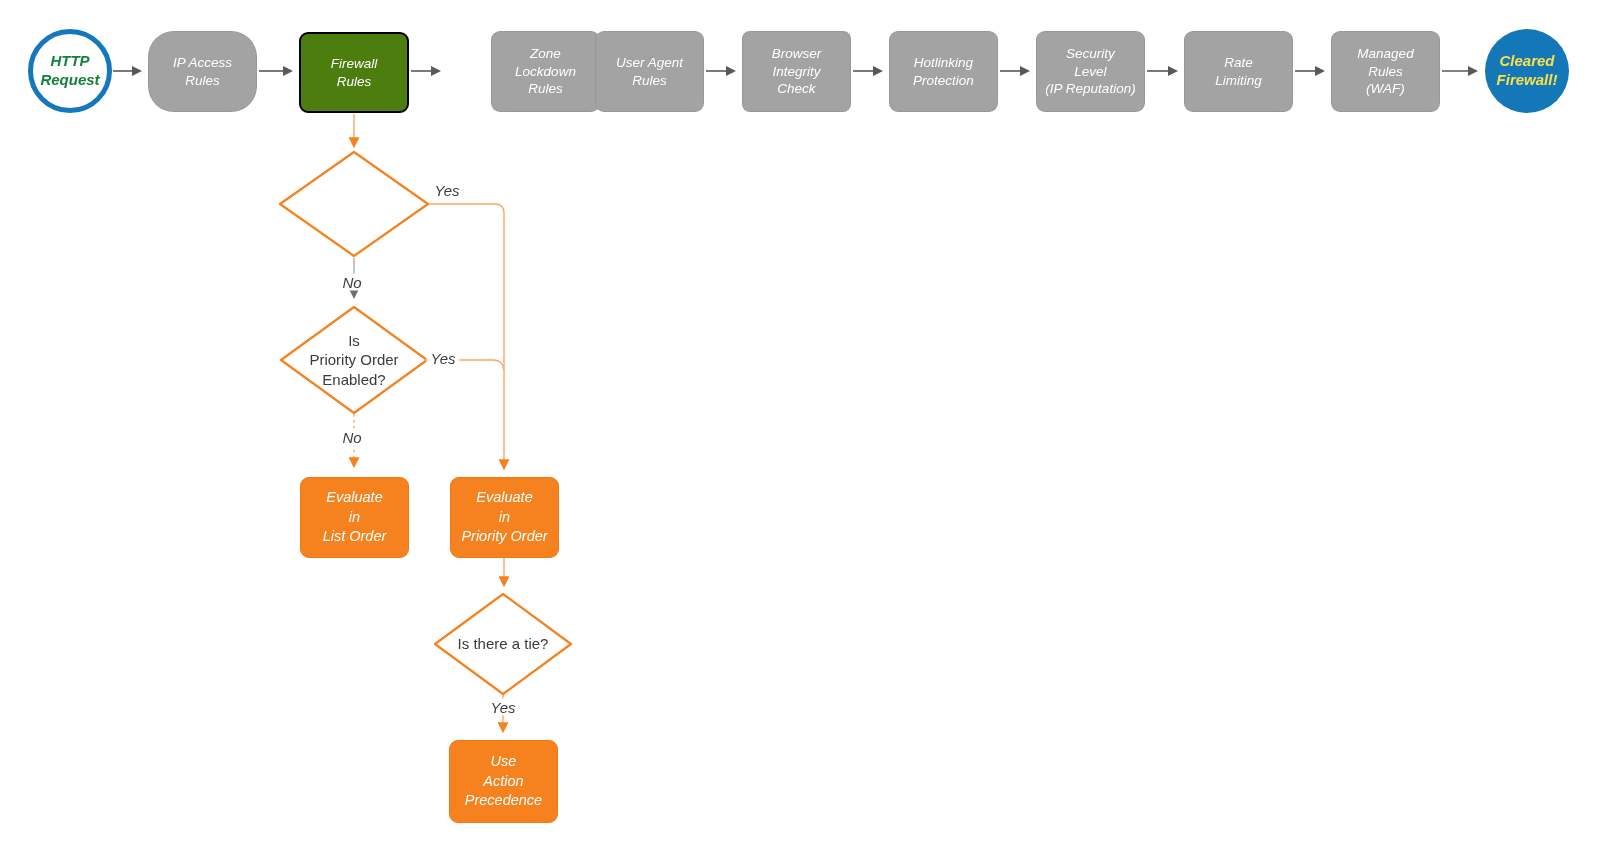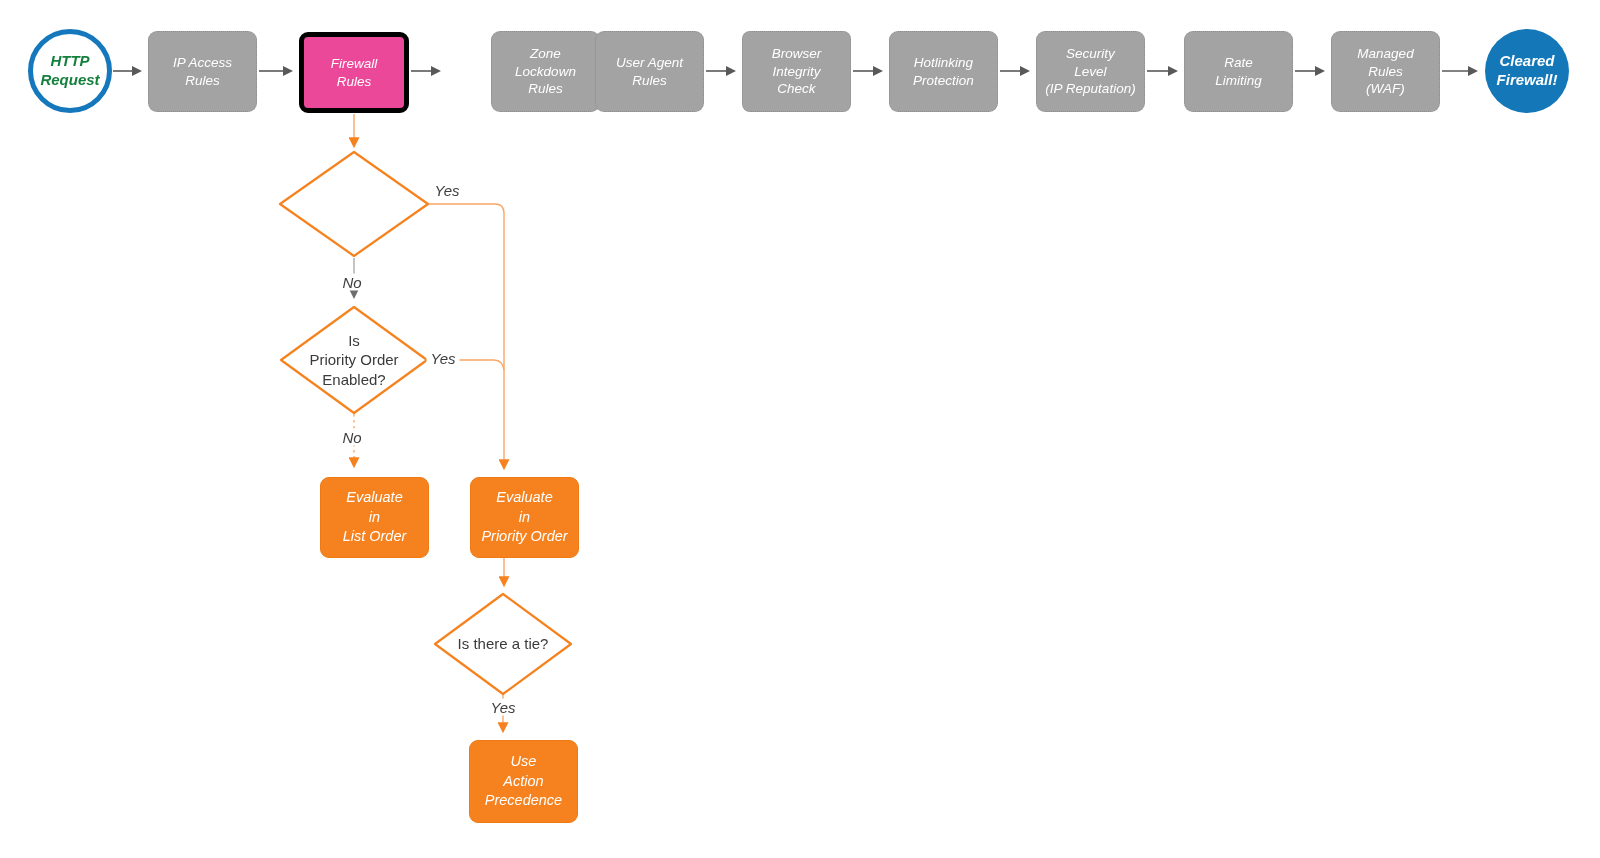--- a/index.html
+++ b/index.html
@@ -5,28 +5,28 @@
   html,body{margin:0;padding:0;background:#ffffff;}
   body{width:1600px;height:858px;position:relative;overflow:hidden;
        font-family:"Liberation Sans", sans-serif;}
   .stage{position:absolute;inset:0;width:1600px;height:858px;}
   svg.connectors{position:absolute;left:0;top:0;}
   .node{position:absolute;display:flex;align-items:center;justify-content:center;
         text-align:center;white-space:pre-line;box-sizing:border-box;}
   .pipe-box{width:109px;height:81px;border-radius:9px;color:#ffffff;
             font-style:italic;font-size:13.5px;line-height:1.32;}
   .gray-box{background:#a3a3a3;border:1px dotted #8d8d8d;}
-  .orange-box{background:#ec4899;border:5px solid #000000;}
+  .orange-box{background:#4d7c0f;border:2px solid #000000;}
   .circle-node{width:84px;height:84px;border-radius:50%;
                font-weight:bold;font-style:italic;font-size:15px;line-height:1.25;}
   .start-circle{background:#ffffff;border:5px solid #1578bc;color:#15803d;}
-  .end-circle{background:#1377b8;color:#ffffff;}
+  .end-circle{background:#1377b8;color:#fde047;}
   .outcome-box{width:109px;height:81px;border-radius:9px;background:#f6821f;
                border:1px solid #ef7a14;color:#ffffff;font-style:italic;
-               font-size:14.5px;line-height:1.35;margin-left:20px;}
+               font-size:14.5px;line-height:1.35;}
   .diamond-label{position:absolute;display:flex;align-items:center;justify-content:center;
                  text-align:center;white-space:pre-line;color:#3b3b3b;
                  font-size:15px;line-height:1.27;}
   .edge-label{position:absolute;transform:translate(-50%,-50%);background:#ffffff;
               padding:0 4px;color:#3d3d3d;font-style:italic;font-size:15px;}
 </style>
 </head>
 <body>
 
 <div class="stage">
@@ -70,21 +70,21 @@
     <g fill="#ffffff" stroke="#f6821f" stroke-width="2.2" stroke-linejoin="round">
       <polygon points="280,204 354,152 428,204 354,256"></polygon>
       <polygon points="281,360 354,307 427,360 354,413"></polygon>
       <polygon points="435,644 503,594 571,644 503,694"></polygon>
     </g>
   </svg>
 
   <div class="node circle-node start-circle" style="left:28px;top:29px;">HTTP
 Request</div>
 
-  <div class="node pipe-box gray-box" style="left:148px;top:31px;">IP Access
+  <div class="node pipe-box gray-box" style="left:148px;top:31px;border-radius:26px;">IP Access
 Rules</div>
 
   <div class="node pipe-box orange-box" style="left:299px;top:32px;width:110px;">Firewall
 Rules</div>
 
   <div class="node pipe-box gray-box" style="left:447px;top:31px;margin-left:44px;">Zone
 Lockdown
 Rules</div>
 
   <div class="node pipe-box gray-box" style="left:595px;top:31px;">User Agent

